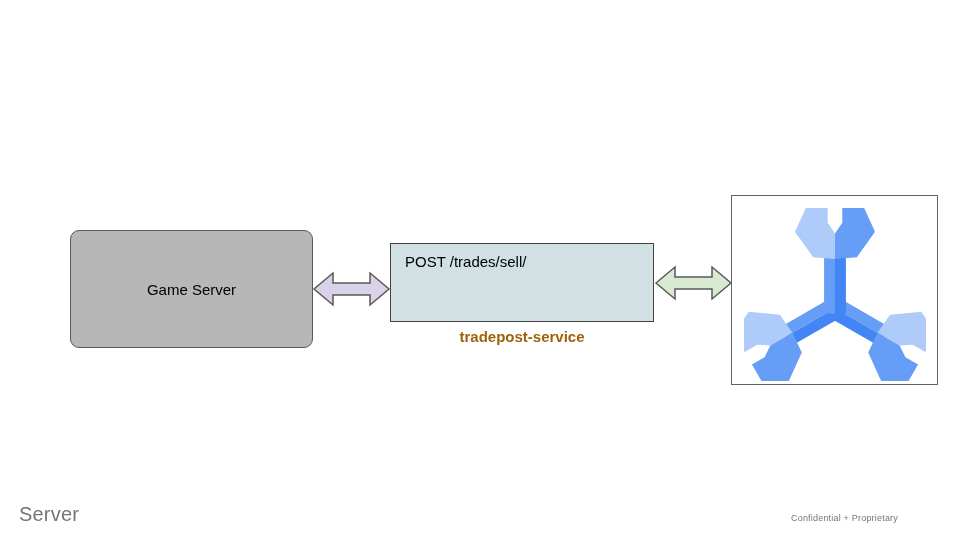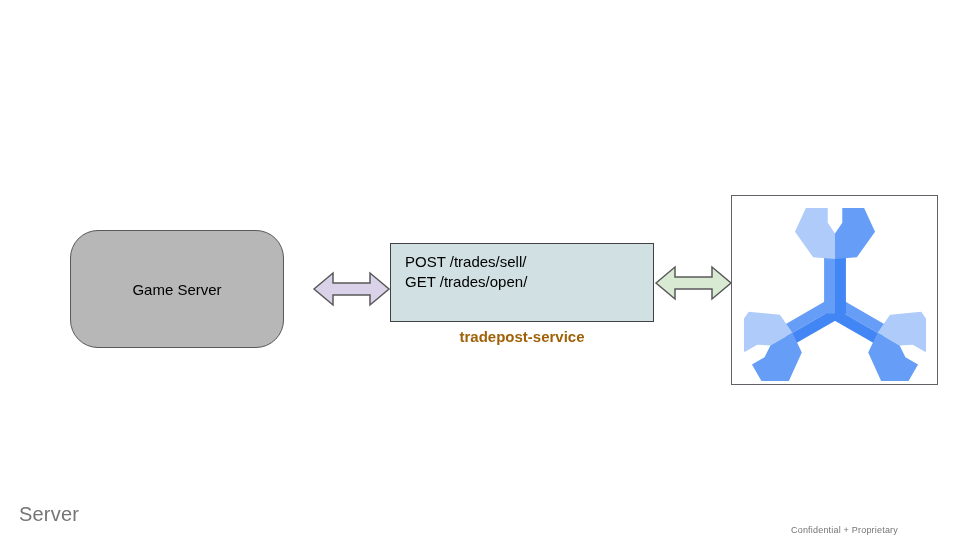--- a/index.html
+++ b/index.html
@@ -8,23 +8,23 @@
     position: relative;
     width: 960px; height: 540px;
     background: #ffffff;
     overflow: hidden;
     font-family: "Liberation Sans", sans-serif;
     margin: 0 auto;
   }
   .node { position: absolute; }
 
   .game-server-box {
-    left: 70px; top: 230px; width: 214px; height: 118px;
+    left: 70px; top: 230px; width: 243px; height: 118px;
     border: 1.5px solid #595959;
-    border-radius: 28px;
+    border-radius: 9px;
     display: flex; align-items: center; justify-content: center;
   }
   .game-server-label {
     font-size: 15px; color: #000000; text-align: center;
   }
 
   .arrow-svg { position: absolute; overflow: visible; }
   .arrow-left  { left: 313px; top: 271px; }
   .arrow-right { left: 655px; top: 265px; }
   .arrow-shape { stroke: #595959; stroke-width: 1.5; stroke-linejoin: miter; }
@@ -50,39 +50,38 @@
     border: 1px solid #5f6368;
     display: flex; align-items: center; justify-content: center;
   }
 
   .footer-brand {
     position: absolute; left: 19px; top: 503px;
     font-size: 20px; letter-spacing: 0.2px;
   }
   .footer-note {
     position: absolute; right: 62px; top: 513px;
-    font-size: 9px; letter-spacing: 0.2px; margin-top: 12px;
+    font-size: 9px; letter-spacing: 0.2px;
   }
 </style>
 </head>
 <body>
 
 <div class="slide">
 
   <div class="node game-server-box" style="background-color: rgb(183, 183, 183);">
     <span class="game-server-label">Game Server</span>
   </div>
 
   <svg class="arrow-svg arrow-left" width="77" height="36" viewBox="0 0 77 36">
     <polygon class="arrow-shape" points="1,18 20,2 20,12 57,12 57,2 76,18 57,34 57,24 20,24 20,34" fill="#d9d2e9"></polygon>
   </svg>
 
   <div class="node api-box" style="background-color: rgb(208, 224, 227);">
     <div class="api-line">POST /trades/sell/</div>
-    <div class="api-line">GET /trades/open/</div>
   </div>
 
   <div class="node service-label">tradepost-service</div>
 
   <svg class="arrow-svg arrow-right" width="77" height="36" viewBox="0 0 77 36">
     <polygon class="arrow-shape" points="1,18 20,2 20,12 57,12 57,2 76,18 57,34 57,24 20,24 20,34" fill="#d9ead3"></polygon>
   </svg>
 
   <div class="node spanner-box">
     <svg width="182" height="182" viewBox="0 -5 100 100">

